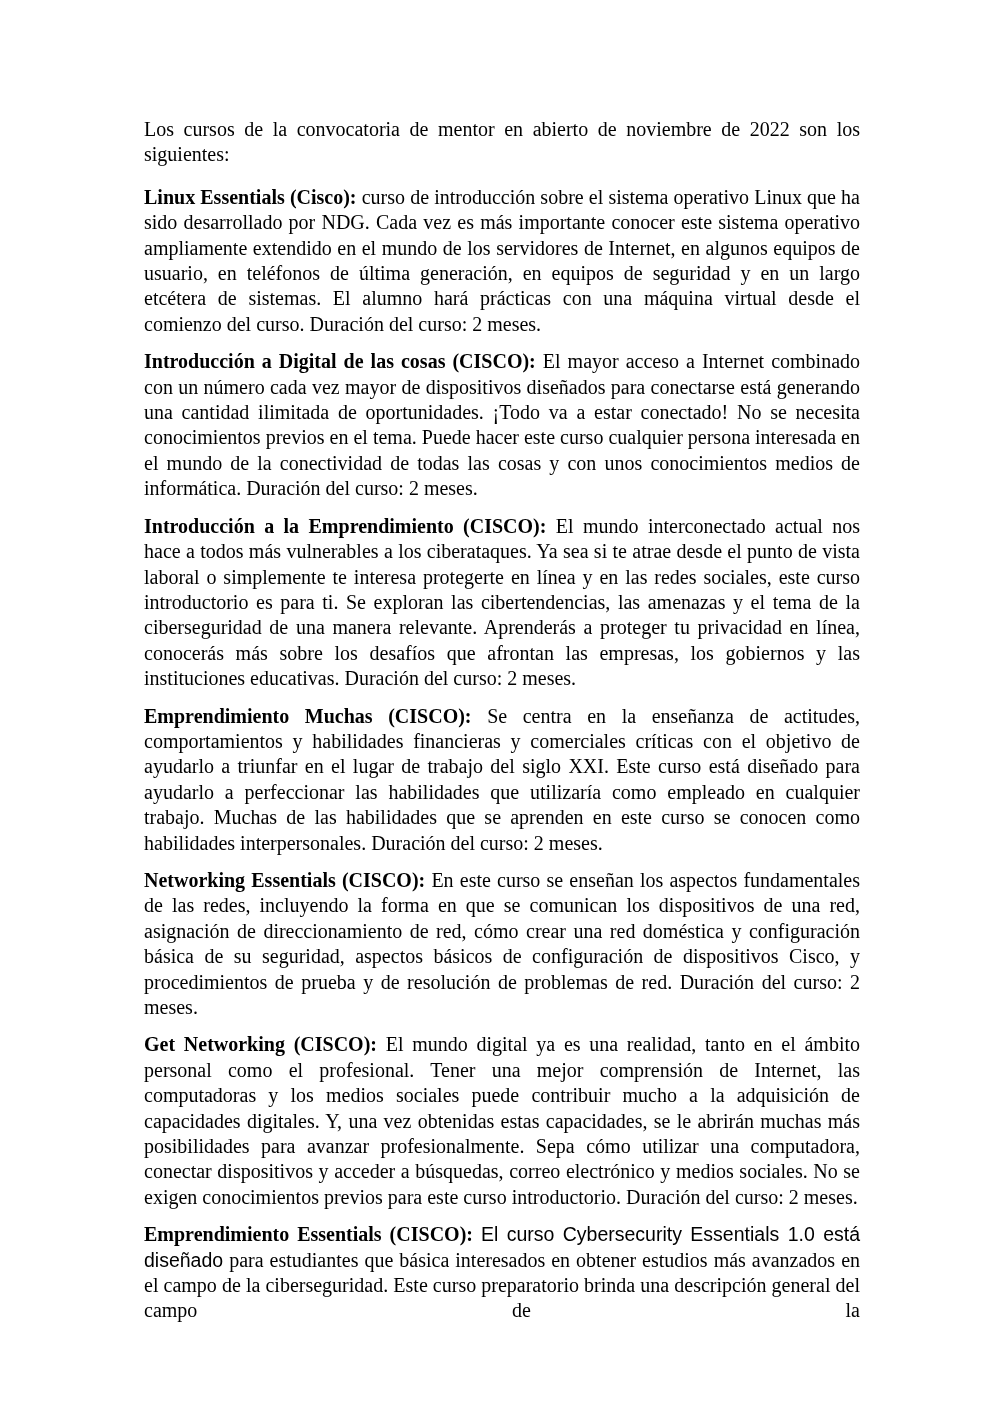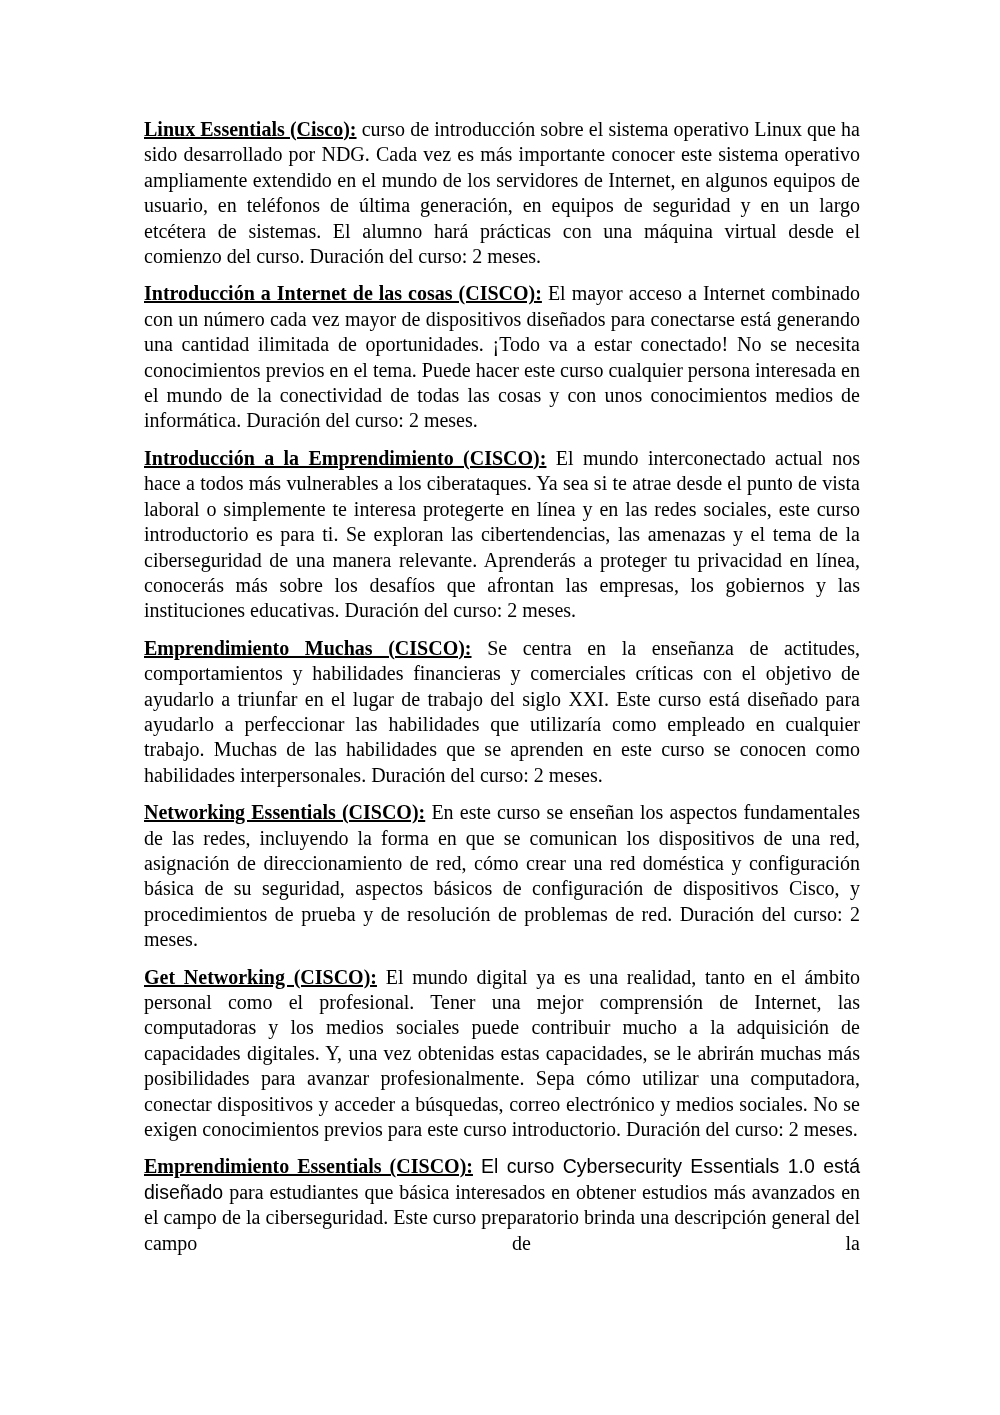--- a/index.html
+++ b/index.html
@@ -26,43 +26,43 @@
     font-size: 20px;
     line-height: 25.4px;
     text-align: justify;
     color: #000000;
   }
   p.para.intro {
     margin-bottom: 17px;
   }
   p.para b.course-title {
     font-weight: bold;
-    text-decoration: underline;
   }
   .sans {
     font-family: "Liberation Sans", sans-serif;
     font-size: 19.5px;
   }
   p.para.cut-off {
     text-align-last: justify;
   }
 </style>
 </head>
 <body>
 
 <div class="page">
 
+  <p class="para intro"><span>Los cursos de la convocatoria de mentor en abierto de noviembre de 2022 son los siguientes:</span></p>
 
   <p class="para">
     <b class="course-title">Linux Essentials (Cisco):</b>
     <span>curso de introducción sobre el sistema operativo Linux que ha sido desarrollado por NDG. Cada vez es más importante conocer este sistema operativo ampliamente extendido en el mundo de los servidores de Internet, en algunos equipos de usuario, en teléfonos de última generación, en equipos de seguridad y en un largo etcétera de sistemas. El alumno hará prácticas con una máquina virtual desde el comienzo del curso. Duración del curso: 2 meses.</span>
   </p>
 
   <p class="para">
-    <b class="course-title">Introducción a Internet de las cosas (CISCO):</b>
+    <b class="course-title">Introducción a Digital de las cosas (CISCO):</b>
     <span>El mayor acceso a Internet combinado con un número cada vez mayor de dispositivos diseñados para conectarse está generando una cantidad ilimitada de oportunidades. ¡Todo va a estar conectado! No se necesita conocimientos previos en el tema. Puede hacer este curso cualquier persona interesada en el mundo de la conectividad de todas las cosas y con unos conocimientos medios de informática. Duración del curso: 2 meses.</span>
   </p>
 
   <p class="para">
     <b class="course-title">Introducción a la Emprendimiento (CISCO):</b>
     <span>El mundo interconectado actual nos hace a todos más vulnerables a los ciberataques. Ya sea si te atrae desde el punto de vista laboral o simplemente te interesa protegerte en línea y en las redes sociales, este curso introductorio es para ti. Se exploran las cibertendencias, las amenazas y el tema de la ciberseguridad de una manera relevante. Aprenderás a proteger tu privacidad en línea, conocerás más sobre los desafíos que afrontan las empresas, los gobiernos y las instituciones educativas. Duración del curso: 2 meses.</span>
   </p>
 
   <p class="para">
     <b class="course-title">Emprendimiento Muchas (CISCO):</b>

